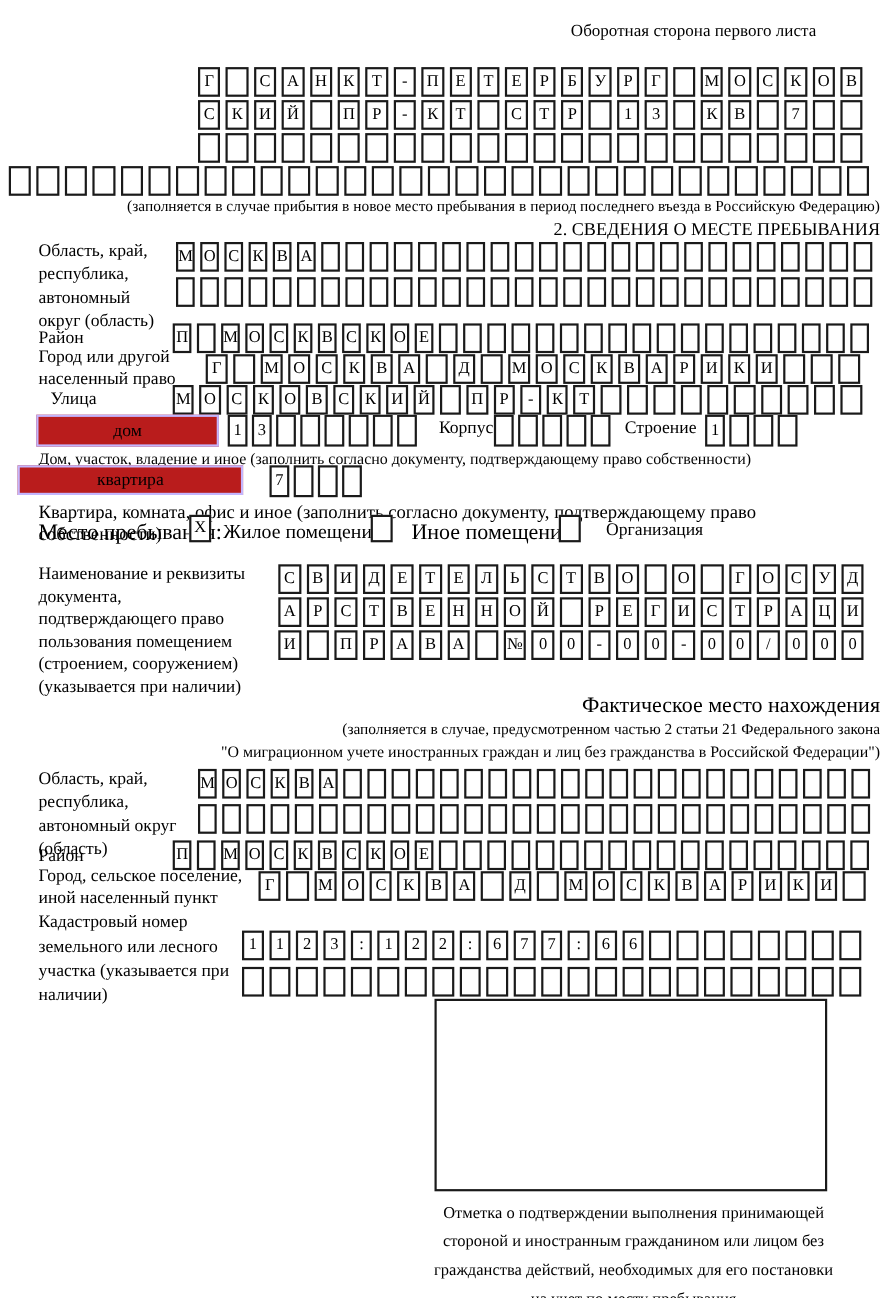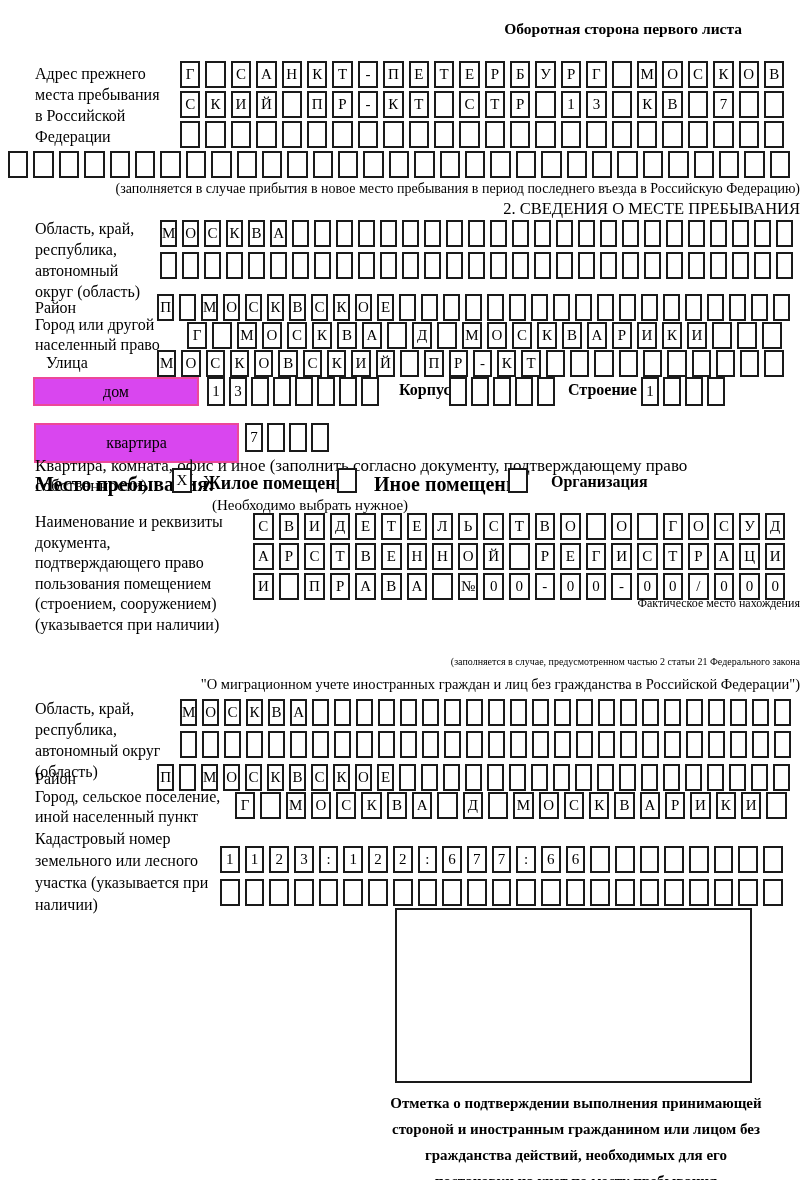--- a/index.html
+++ b/index.html
@@ -1,47 +1,46 @@
 <!DOCTYPE html>
 <html><head>
 <meta charset="utf-8">
 <style>
   html,body{margin:0;padding:0;background:#fff;}
   .page{position:relative;width:800px;height:1180px;background:#fff;
         font-family:"Liberation Serif","DejaVu Serif",serif;color:#000;overflow:hidden;}
-  .abs{position:absolute;font-weight:bold;}
+  .abs{position:absolute;}
   .label{position:absolute;font-size:16px;line-height:21px;}
   .note{position:absolute;font-size:14px;}
   .center{left:0;width:800px;text-align:right;}
   .bold{font-weight:normal;}
   .boxrow{position:absolute;display:flex;}
   .cell{box-sizing:border-box;flex:0 0 auto;border:2px solid #1a1a1a;background:#fff;
         display:flex;align-items:center;justify-content:center;font-size:15px;line-height:1;}
   .r-s1 .cell{width:20.4px;height:27px;margin-right:5px;}
   .r-s2 .cell{width:17.3px;height:27px;margin-right:4.7px;}
   .r-city1 .cell{width:20px;height:27px;margin-right:5px;}
   .r-street .cell{width:19.3px;height:27px;margin-right:5px;}
   .r-sm .cell{width:18px;height:29px;margin-right:4px;}
   .r-doc .cell{width:20.6px;height:27px;margin-right:5px;}
   .r-city2 .cell{width:20.3px;height:27px;margin-right:5px;}
   .r-cad .cell{width:19.7px;height:27px;margin-right:5px;}
-  .fieldbox{position:absolute;box-sizing:border-box;border:2px solid #ec4899;
-            display:flex;align-items:center;justify-content:center;font-size:16px;background:#d946ef;}
+  .fieldbox{position:absolute;box-sizing:border-box;border:2px solid #c4b5fd;
+            display:flex;align-items:center;justify-content:center;font-size:16px;background:#b91c1c;}
   .chk{position:absolute;box-sizing:border-box;width:20px;height:25px;border:2px solid #1a1a1a;
        display:flex;align-items:center;justify-content:center;font-size:15px;background:#fff;}
   .stampbox{position:absolute;box-sizing:border-box;border:2px solid #1a1a1a;background:#fff;}
 </style>
 </head>
 <body>
 
 <div class="page">
 
   <div class="abs" style="top:20px;right:58px;font-size:15.5px">Оборотная сторона первого листа</div>
 
-  <div class="label" style="left:35px;top:63px;width:130px">Адрес прежнего места пребывания в Российской Федерации</div>
   <div class="boxrow r-s1" style="left:180px;top:61px">
       <span class="cell">Г</span>
       <span class="cell"></span>
       <span class="cell">С</span>
       <span class="cell">А</span>
       <span class="cell">Н</span>
       <span class="cell">К</span>
       <span class="cell">Т</span>
       <span class="cell">-</span>
       <span class="cell">П</span>
@@ -324,38 +323,38 @@
       <span class="cell"></span>
       <span class="cell"></span>
     </div>
   <div class="abs" style="left:568px;top:381px;font-size:16px">Строение</div>
   <div class="boxrow r-sm" style="left:641px;top:377px">
       <span class="cell">1</span>
       <span class="cell"></span>
       <span class="cell"></span>
       <span class="cell"></span>
     </div>
-
-  <div class="fieldbox" style="left:34px;top:423px;width:205px;height:40px">квартира</div>
+  <div class="note" style="left:35px;top:410px;font-size:14.5px">Дом, участок, владение и иное (заполнить согласно документу, подтверждающему право собственности)</div>
+
+  <div class="fieldbox" style="left:16px;top:423px;width:205px;height:27px">квартира</div>
   <div class="boxrow r-sm" style="left:245px;top:423px">
       <span class="cell">7</span>
       <span class="cell"></span>
       <span class="cell"></span>
       <span class="cell"></span>
     </div>
   <div class="note" style="left:35px;top:456px;font-size:17px">Квартира, комната, офис и иное (заполнить согласно документу, подтверждающему право собственности)</div>
 
   <div class="abs" style="left:35px;top:473px;font-size:20px">Место пребывания:</div>
   <div class="chk" style="left:172px;top:468px">X</div>
   <div class="abs" style="left:203px;top:473px;font-size:18px">Жилое помещение</div>
   <div class="chk" style="left:337px;top:468px"></div>
   <div class="abs" style="left:374px;top:473px;font-size:20px">Иное помещение</div>
   <div class="chk" style="left:508px;top:468px"></div>
   <div class="abs" style="left:551px;top:473px;font-size:16px">Организация</div>
-  <div class="note" style="left:60px;top:497px;width:500px;text-align:center;font-size:15px">(Необходимо выбрать нужное)</div>
 
   <div class="label" style="left:35px;top:512px;width:205px;line-height:20.5px">Наименование и реквизиты документа, подтверждающего право пользования помещением (строением, сооружением) (указывается при наличии)</div>
   <div class="boxrow r-doc" style="left:253px;top:513px">
       <span class="cell">С</span>
       <span class="cell">В</span>
       <span class="cell">И</span>
       <span class="cell">Д</span>
       <span class="cell">Е</span>
       <span class="cell">Т</span>
       <span class="cell">Е</span>
@@ -414,22 +413,22 @@
       <span class="cell">0</span>
       <span class="cell">-</span>
       <span class="cell">0</span>
       <span class="cell">0</span>
       <span class="cell">/</span>
       <span class="cell">0</span>
       <span class="cell">0</span>
       <span class="cell">0</span>
     </div>
 
-  <div class="abs center bold" style="top:596px;font-size:12px">Фактическое место нахождения</div>
-  <div class="note center" style="top:656px;font-size:10px">(заполняется в случае, предусмотренном частью 2 статьи 21 Федерального закона</div>
+  <div class="abs center bold" style="top:630px;font-size:20px">Фактическое место нахождения</div>
+  <div class="note center" style="top:656px;font-size:14px">(заполняется в случае, предусмотренном частью 2 статьи 21 Федерального закона</div>
   <div class="note center" style="top:676px;font-size:14.5px">"О миграционном учете иностранных граждан и лиц без гражданства в Российской Федерации")</div>
 
   <div class="label" style="left:35px;top:698px;width:155px">Область, край, республика, автономный округ (область)</div>
   <div class="boxrow r-s2" style="left:180px;top:699px">
       <span class="cell">М</span>
       <span class="cell">О</span>
       <span class="cell">С</span>
       <span class="cell">К</span>
       <span class="cell">В</span>
       <span class="cell">А</span>

